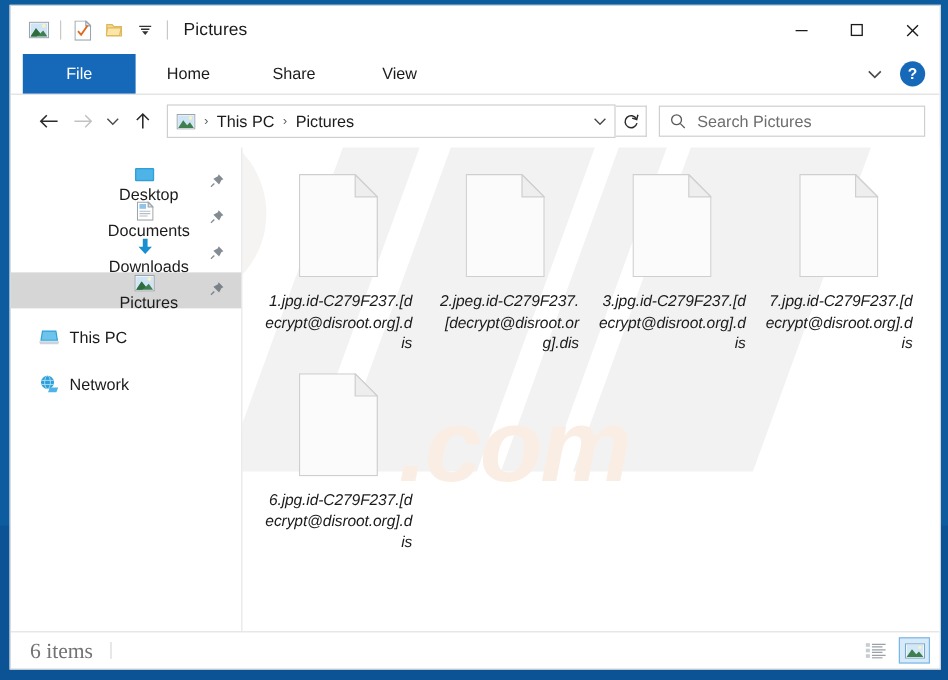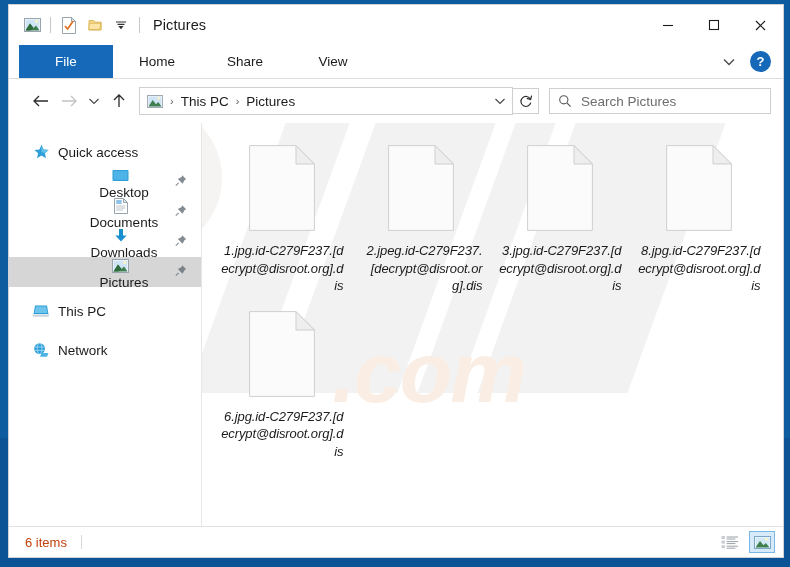--- a/index.html
+++ b/index.html
@@ -298,22 +298,23 @@
     height: 30px;
     flex: none;
     border-top: 1px solid #e2e2e2;
     display: flex;
     align-items: center;
     padding: 0 8px 0 16px;
     background: #fff;
     position: relative;
   }
   .status-text {
-    font-size: 13px;
-    color: #c2410c;
+    font-size: 18px;
+    color: #737373;
+    font-family: Liberation Serif, serif;
   }
   .status-sep {
     width: 1px;
     height: 14px;
     background: #d8d8d8;
     margin-left: 14px;
   }
   .viewbtns {
     margin-left: auto;
     display: flex;
@@ -459,29 +460,20 @@
           </svg>
         </span>
         <span class="search-ph">Search Pictures</span>
       </div>
     </div>
 
     <div class="body">
 
       <div class="nav">
 
-        <div class="nav-item">
-          <span class="nav-ico">
-            <svg width="17" height="16" viewBox="0 0 17 16">
-              <path d="M8.5 0.8 L10.6 5.4 L15.6 5.9 L11.9 9.3 L13 14.2 L8.5 11.6 L4 14.2 L5.1 9.3 L1.4 5.9 L6.4 5.4 Z" fill="#2e9fd8"></path>
-              <path d="M8.5 0.8 L10.6 5.4 L15.6 5.9 L11.9 9.3 L8.5 8 Z" fill="#63c0ea"></path>
-            </svg>
-          </span>
-          <span class="nav-label">Quick access</span>
-        </div>
 
         <div class="nav-item child">
           <span class="nav-ico">
             <svg width="17" height="14" viewBox="0 0 17 14">
               <rect x="0.5" y="1" width="16" height="11" rx="1" fill="#2e9fd8"></rect>
               <rect x="1.6" y="2.1" width="13.8" height="8.8" fill="#4eb3e6"></rect>
             </svg>
           </span>
           <span class="nav-label">Desktop</span>
           <span class="pin">
@@ -617,21 +609,21 @@
           </div>
 
 
           <div class="tile">
             <div class="doc-icon">
               <svg width="66" height="86" viewBox="0 0 66 86">
                 <path d="M0.6 0.6 H47 L65.4 19 V85.4 H0.6 Z" fill="#fbfbfb" stroke="#cfcfcf"></path>
                 <path d="M47 0.6 L65.4 19 H47 Z" fill="#eeeeee" stroke="#cfcfcf"></path>
               </svg>
             </div>
-            <div class="fname">8.jpg.id-C279F237.[decrypt@disroot.org].dis</div>
+            <div class="fname">7.jpg.id-C279F237.[decrypt@disroot.org].dis</div>
           </div>
 
           <div class="tile">
             <div class="doc-icon">
               <svg width="66" height="86" viewBox="0 0 66 86">
                 <path d="M0.6 0.6 H47 L65.4 19 V85.4 H0.6 Z" fill="#fbfbfb" stroke="#cfcfcf"></path>
                 <path d="M47 0.6 L65.4 19 H47 Z" fill="#eeeeee" stroke="#cfcfcf"></path>
               </svg>
             </div>
             <div class="fname">6.jpg.id-C279F237.[decrypt@disroot.org].dis</div>

